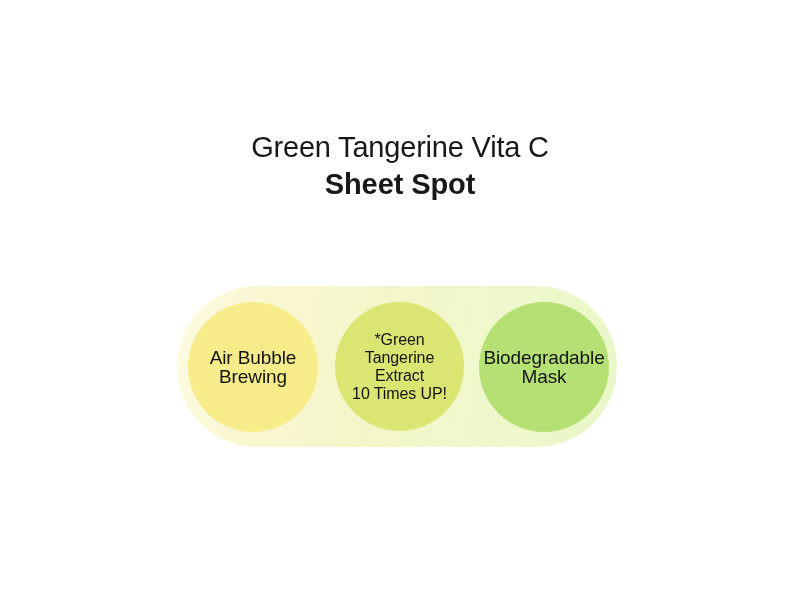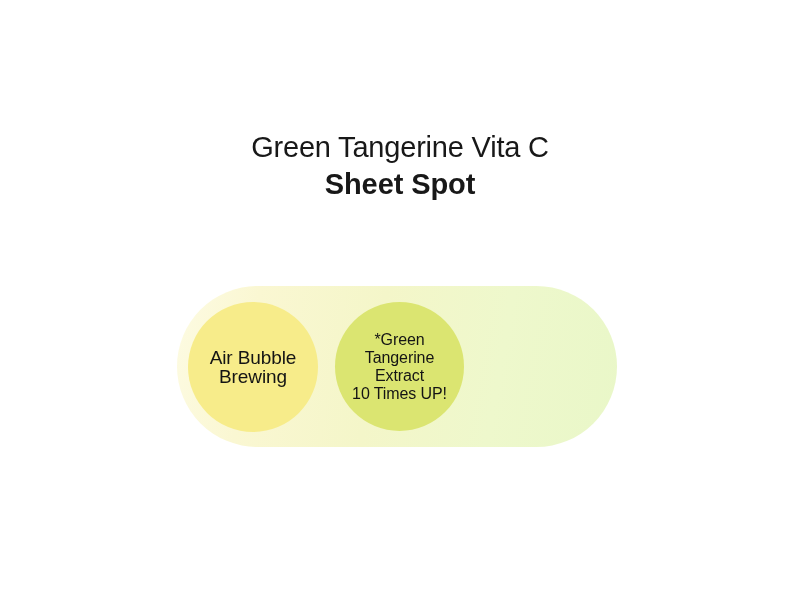--- a/index.html
+++ b/index.html
@@ -127,17 +127,20 @@
     <div class="pill-inner">
 
       <div class="feature-circle circle-1">
         <span class="circle-text">Air Bubble<br>Brewing</span>
       </div>
 
       <div class="feature-circle circle-2">
         <span class="circle-text">*Green Tangerine<br>Extract<br>10 Times UP!</span>
       </div>
 
+      <div class="feature-circle circle-3">
+        <span class="circle-text">Biodegradable<br>Mask</span>
+      </div>
 
     </div>
   </div>
 
 </div>
 
 </body></html>

